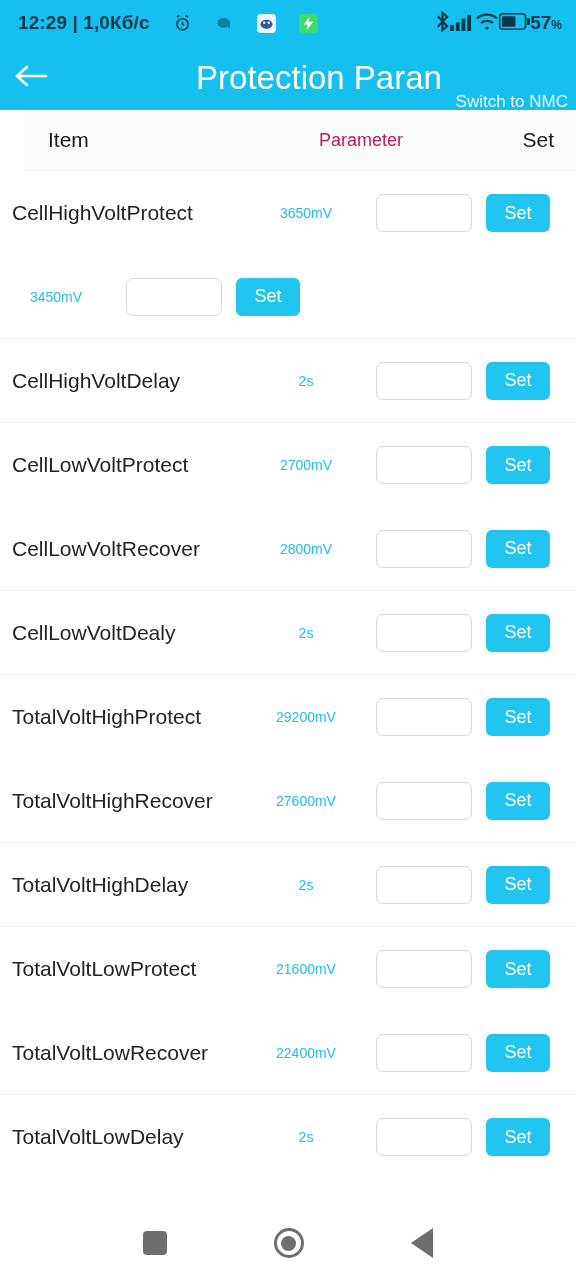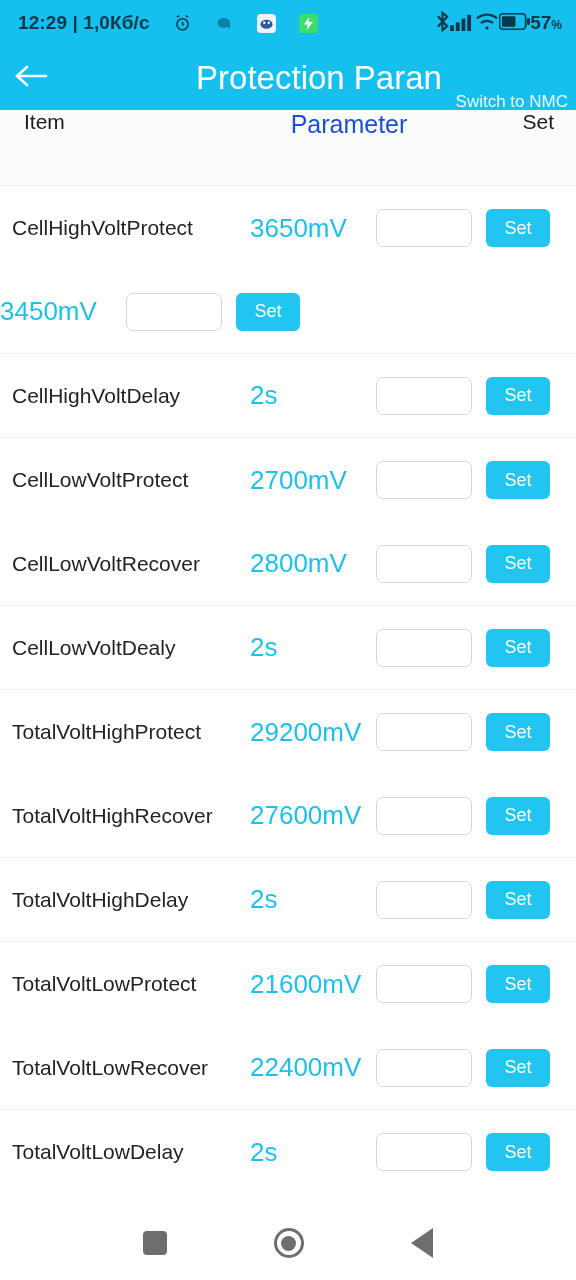--- a/index.html
+++ b/index.html
@@ -45,41 +45,42 @@
     font-size:33px; color:#ffffff; font-weight:400;
     position:absolute; left:50%; transform:translateX(-50%);
   }
   .title-overlay{
     font-size:17px; color:#eaf9ff; font-weight:400;
     position:absolute; right:8px;margin-top:48px;
   }
 
   
   .col-head{
-    height:76px; background:#fafcfb;
-    display:flex; 
+    height:61px; background:#fafcfb;
+    display:flex; align-items:center;
     border-bottom:1px solid #f0f0f0;
+    margin-left:24px;
   }
   .ch-item{ width:250px; padding-left:24px; font-size:21px; color:#1a1a1a; }
-  .ch-param{ flex:1; text-align:center; font-size:25px; color:#1d4ed8; padding-right:18px; }
+  .ch-param{ flex:1; text-align:center; font-size:18px; color:#be185d; padding-right:18px; }
   .ch-set{ width:110px; text-align:right; padding-right:22px; font-size:21px; color:#1a1a1a; }
 
   
   .list{ background:#ffffff; }
   .row{
     height:84px; display:flex; align-items:center; background:#ffffff;
   }
   .row.sep{ border-bottom:1px solid #f2f2f2; }
   .r-item{
     width:250px; padding-left:12px;
     font-size:21px; color:#232323; white-space:nowrap;
   }
   .r-val{
-    width:112px; text-align:left;
-    font-size:26px; color:#1fc0e8; white-space:nowrap;
+    width:112px; text-align:center;
+    font-size:14px; color:#1fc0e8; white-space:nowrap;
   }
   .r-input{
     width:96px; height:38px; margin-left:14px;
     border:1px solid #d6d6d6; border-radius:7px; background:#ffffff;
     font-size:18px; color:#333; padding:0 8px;
     font-family:"Liberation Sans", sans-serif;
     outline:none;
   }
   .r-btn{
     width:64px; height:38px; margin-left:14px;

